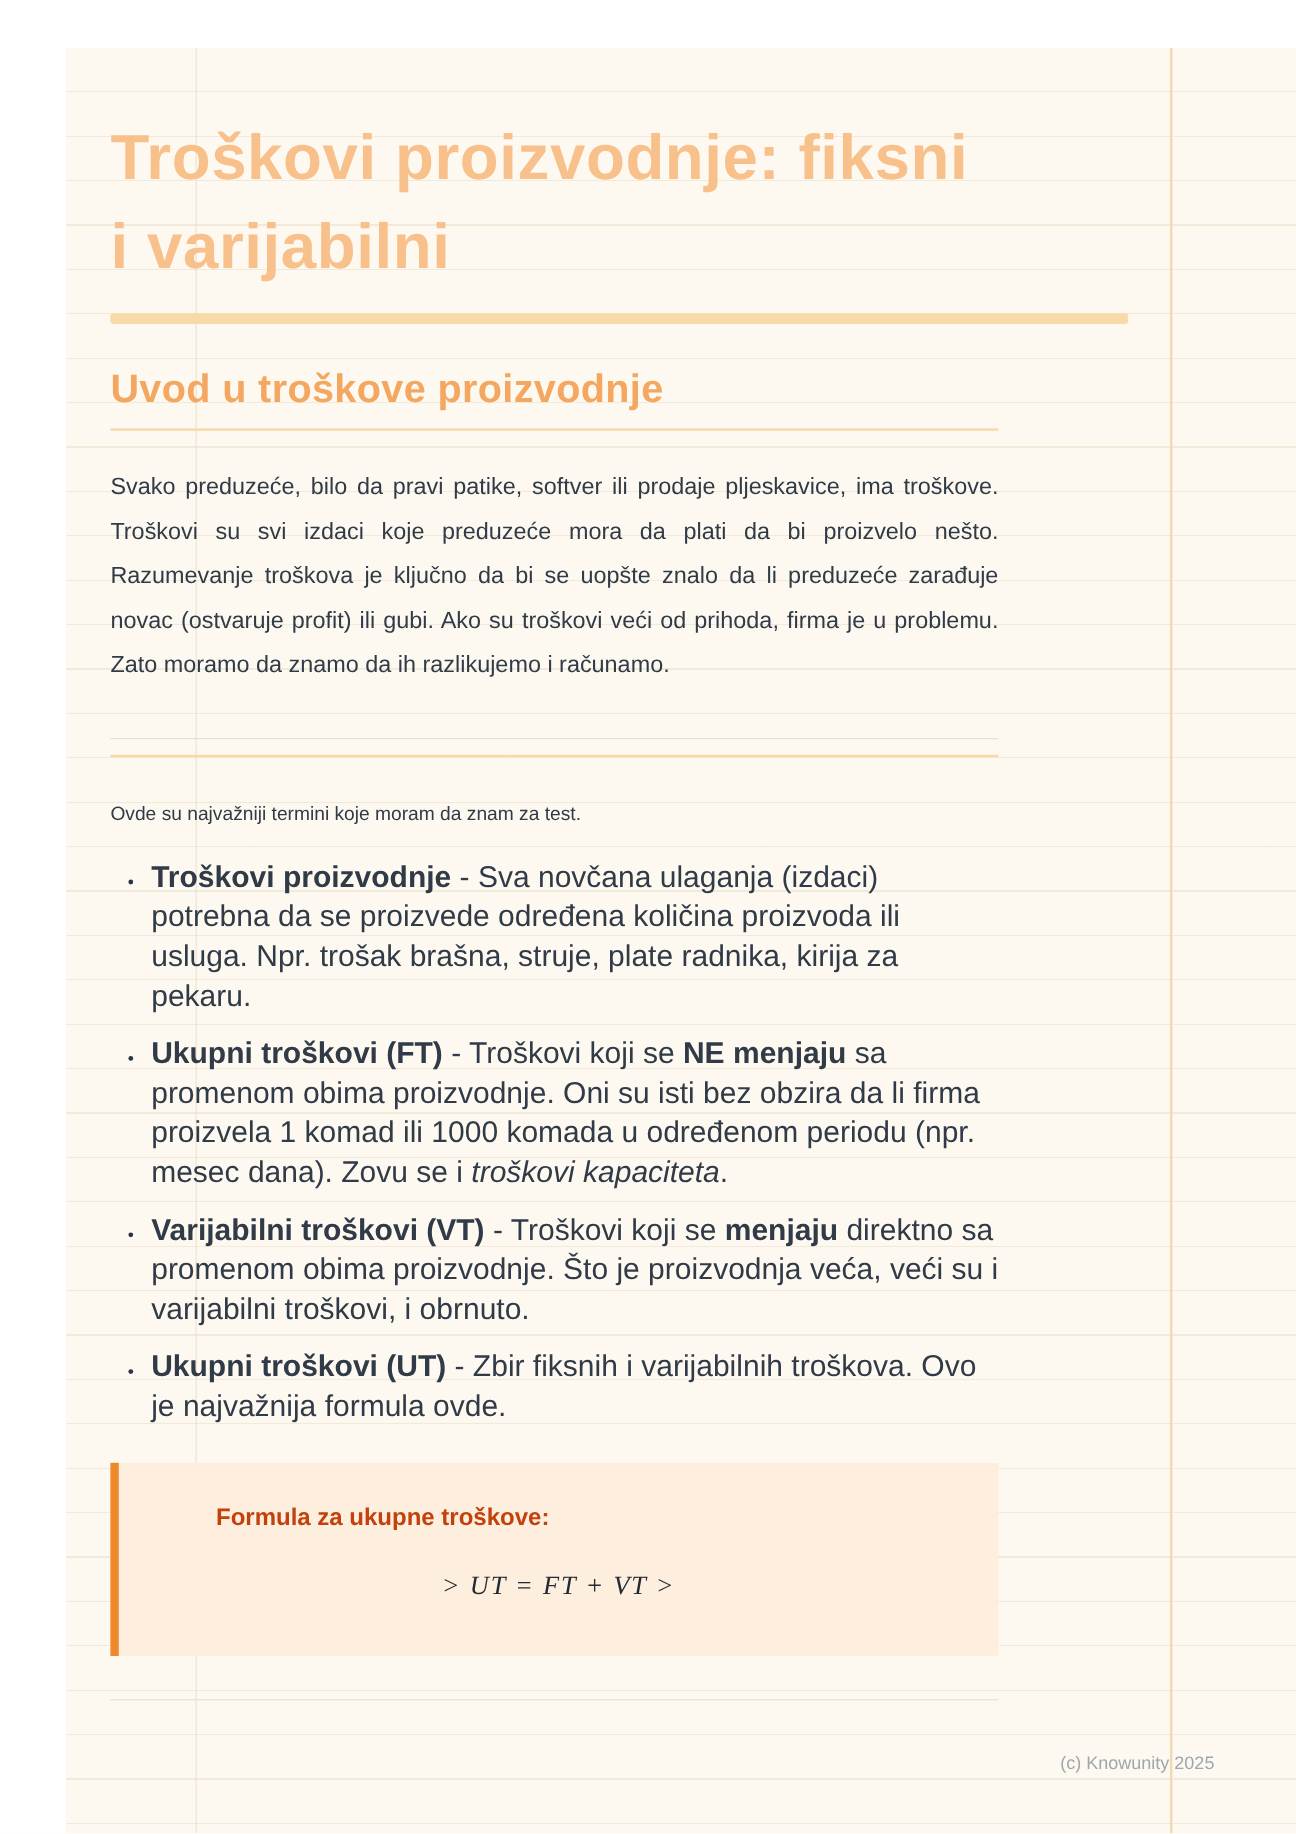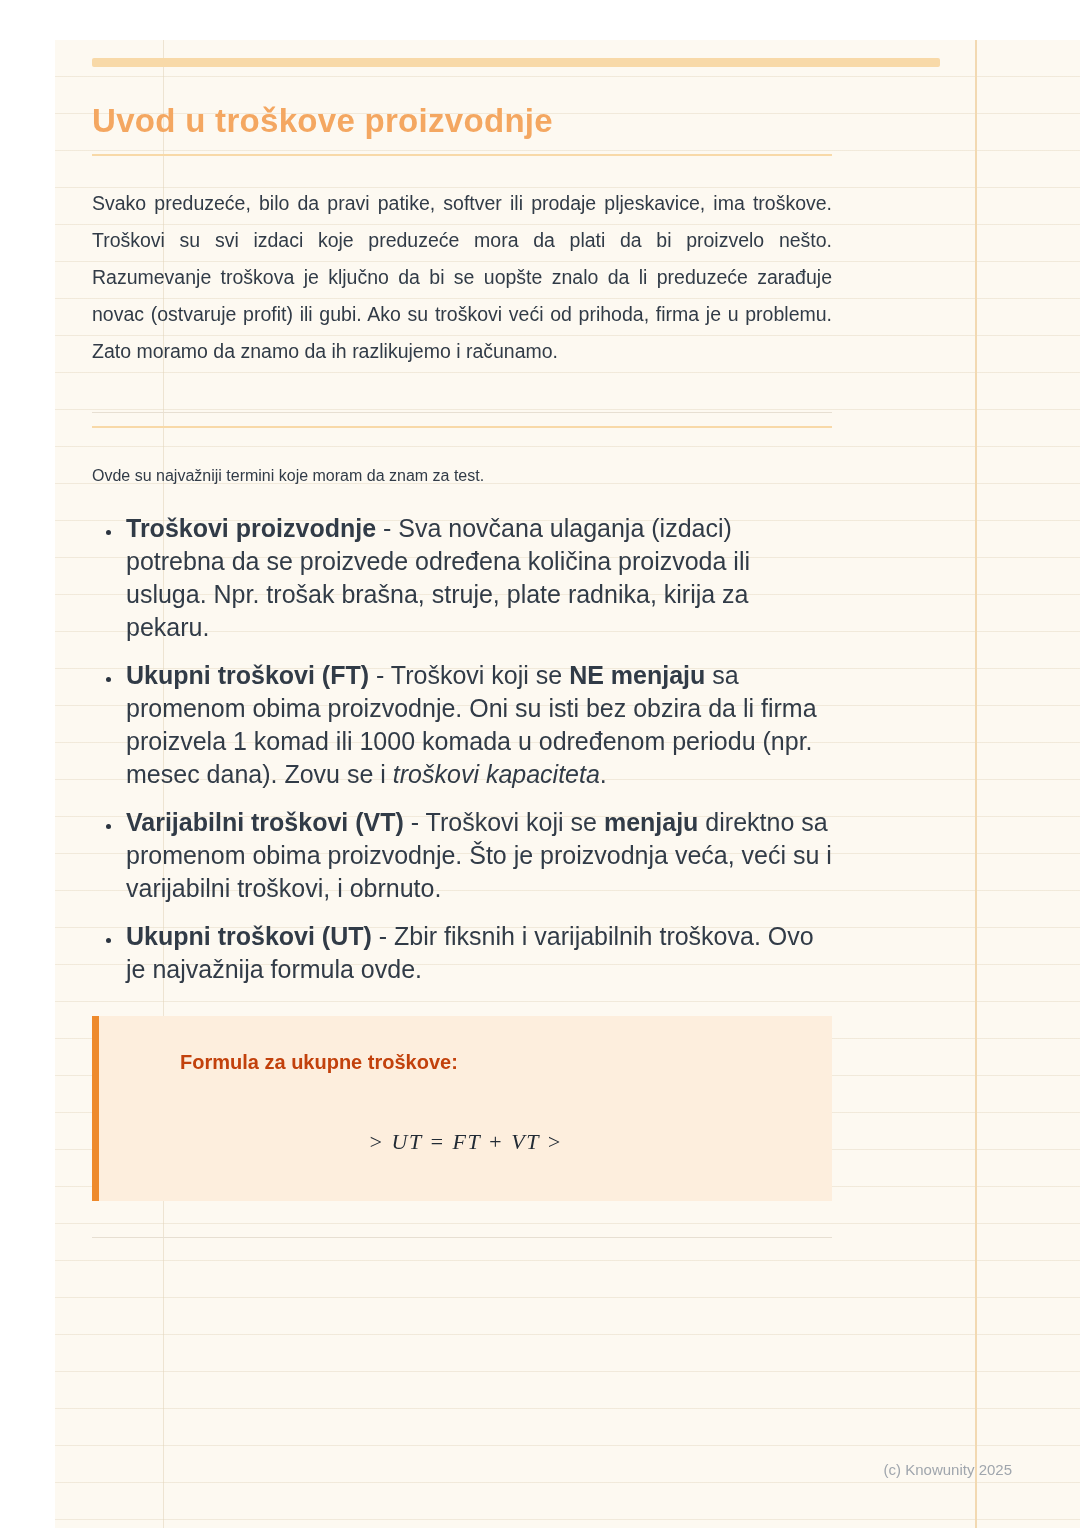--- a/index.html
+++ b/index.html
@@ -76,21 +76,21 @@
     background:var(--callout-bg,#fdeedd);
     border-left:7px solid var(--accent-orange,#ee8a2c);
     padding:33px 40px 46px 40px;
   }
   .callout-label{
     font-size:20px;font-weight:bold;line-height:26px;
     color:#c2410c;
     margin-left:41px;
   }
   .formula{
-    margin-top:54px;
+    margin-top:30px;
     text-align:center;
     font-family:"Liberation Serif",serif;
     font-style:italic;
     font-size:22px;
     letter-spacing:1.5px;
     color:#222b35;
   }
 
   .footer{
     position:absolute;right:68px;bottom:50px;
@@ -99,20 +99,21 @@
 </style>
 </head>
 <body>
 
 <div class="page">
   <div class="paper">
     <div class="vline-left"></div>
     <div class="vline-right"></div>
 
     <div class="content">
+      <h1>Troškovi proizvodnje: fiksni i varijabilni</h1>
       <div class="title-bar"></div>
 
       <h2>Uvod u troškove proizvodnje</h2>
       <div class="h2-line"></div>
       <p class="body-text">Svako preduzeće, bilo da pravi patike, softver ili prodaje pljeskavice, ima troškove. Troškovi su svi izdaci koje preduzeće mora da plati da bi proizvelo nešto. Razumevanje troškova je ključno da bi se uopšte znalo da li preduzeće zarađuje novac (ostvaruje profit) ili gubi. Ako su troškovi veći od prihoda, firma je u problemu. Zato moramo da znamo da ih razlikujemo i računamo.</p>
 
       <div class="divider"></div>
 
       <div class="h2-line"></div>
       <p class="lead">Ovde su najvažniji termini koje moram da znam za test.</p>

